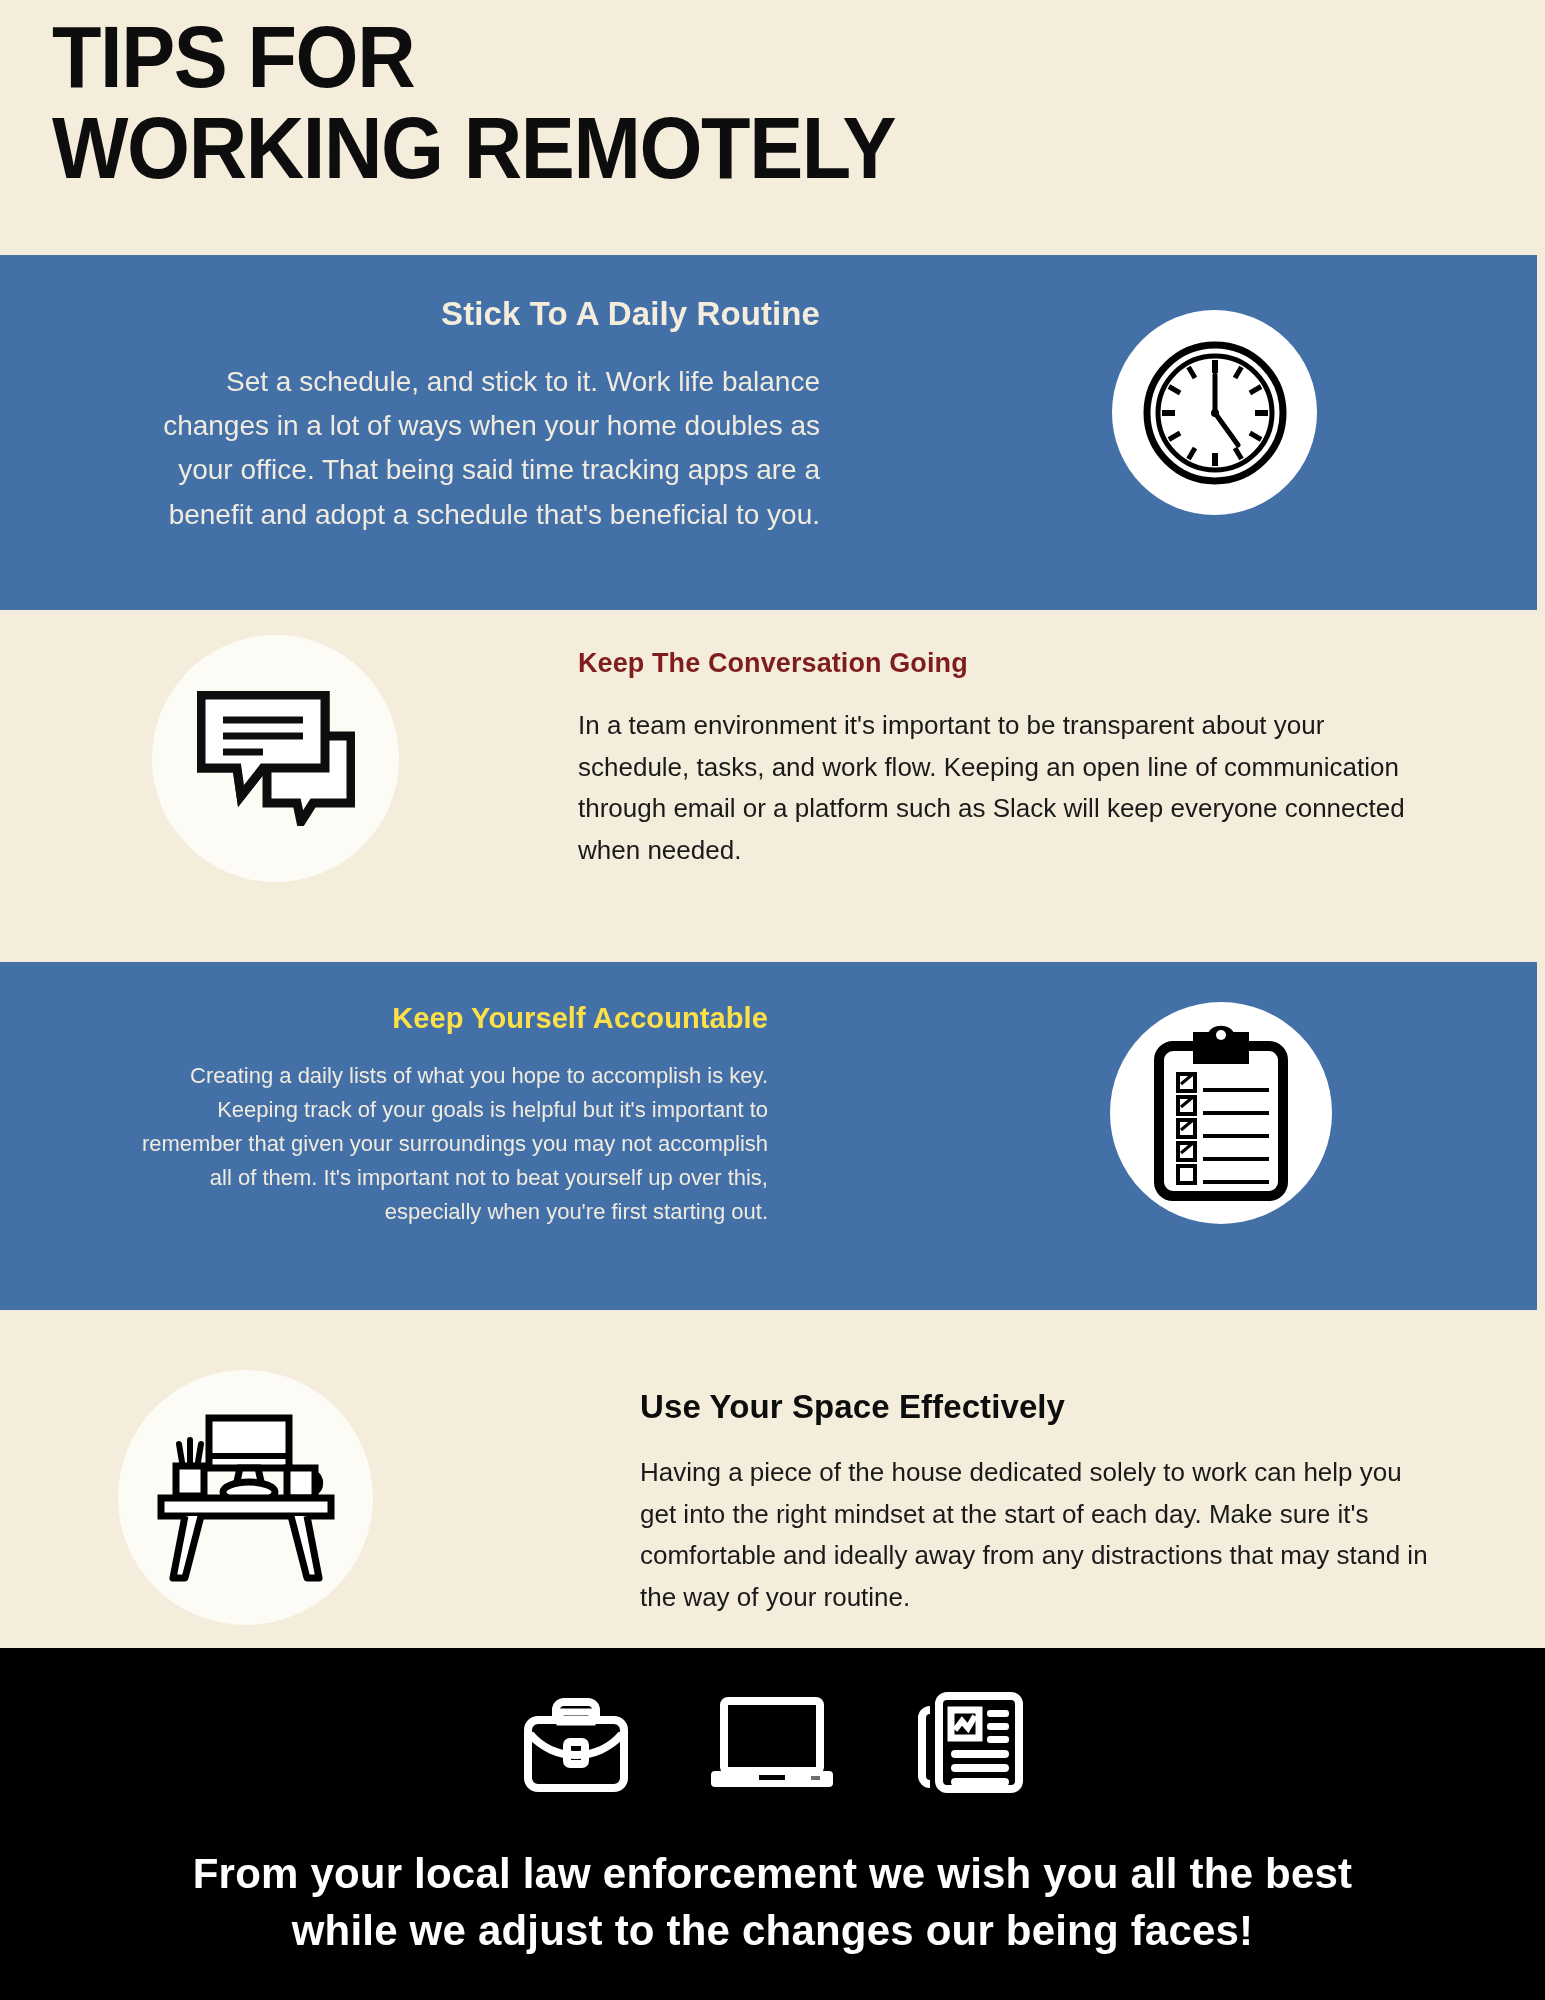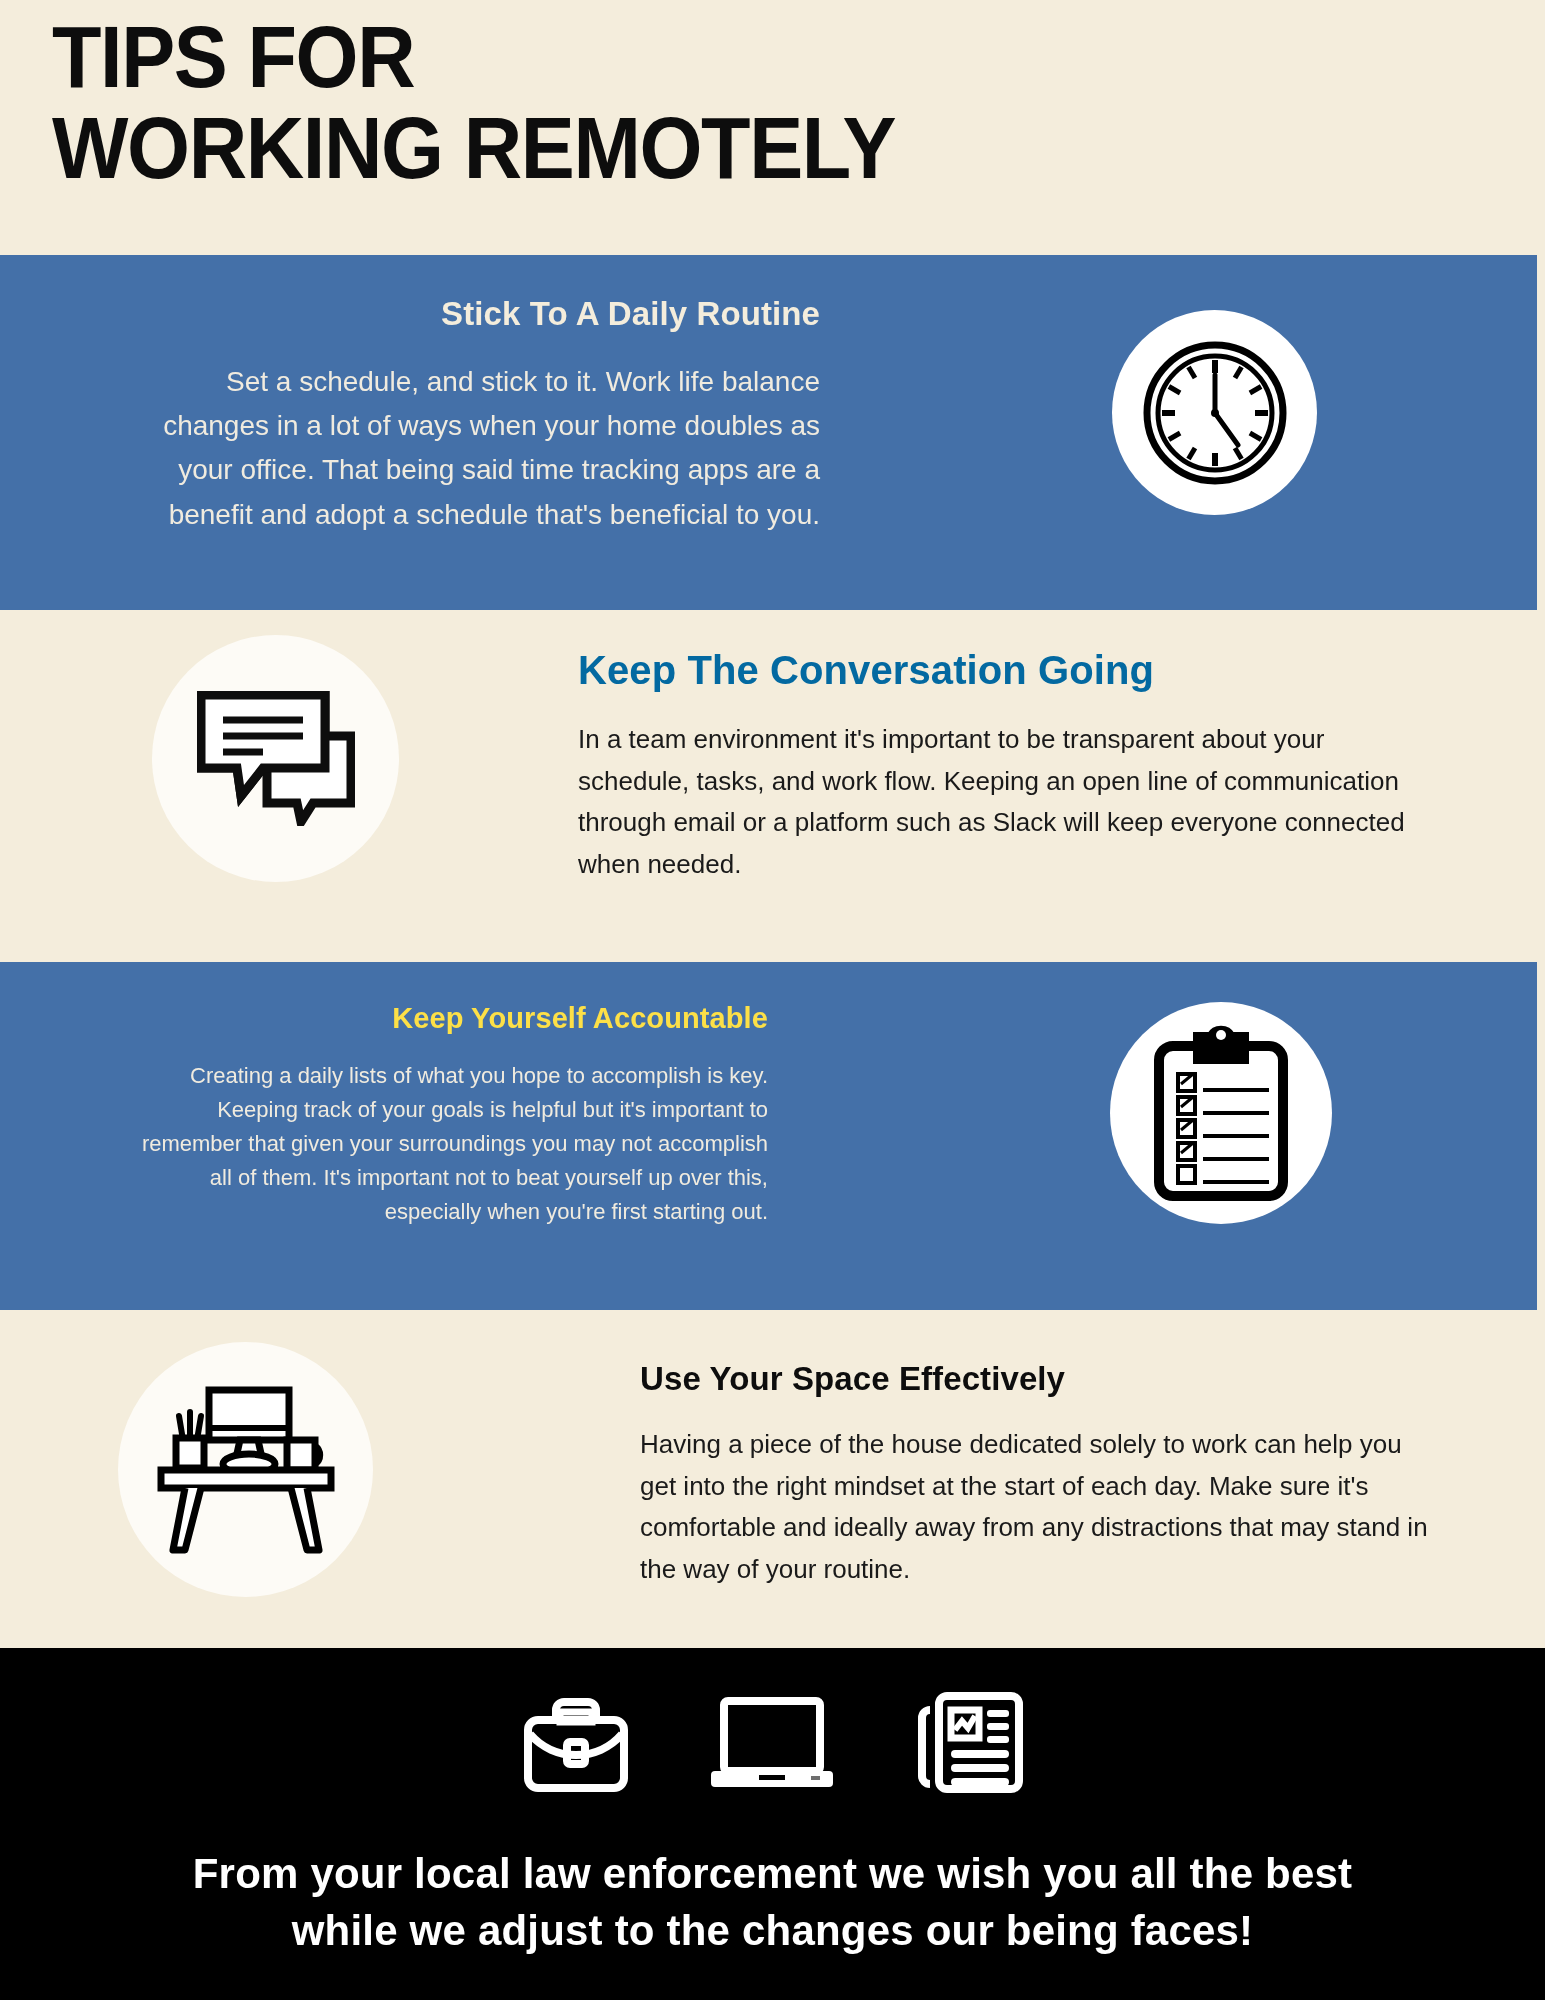--- a/index.html
+++ b/index.html
@@ -58,21 +58,21 @@
     position: absolute;
     left: 0;
     width: 1545px;
     background: #000000;
     padding-left: 44px;
   }
 
   #section-1 { top: 255px;  height: 355px; }
   #section-2 { top: 610px;  height: 352px; }
   #section-3 { top: 962px;  height: 348px; }
-  #section-4 { top: 1322px; height: 338px; }
+  #section-4 { top: 1350px; height: 338px; }
   #footer    { top: 1648px; height: 352px; }
 
   
   .txt {
     position: absolute;
   }
   .sec-heading {
     font-family: "Liberation Sans Narrow", "Liberation Sans", sans-serif;
     font-weight: 700;
     letter-spacing: 0.1px;
@@ -83,21 +83,21 @@
   }
 
   
   #s1-text { left: 160px; top: 40px; width: 660px; }
   #s1-text .sec-heading { font-size: 33px; color: #F4EDDC; margin-bottom: 27px; }
   #s1-text .sec-body { font-size: 28px; line-height: 1.58; color: #F0EBDF; }
   #s1-icon { position: absolute; left: 1112px; top: 55px; }
 
   
   #s2-text { left: 578px; top: 38px; width: 860px; }
-  #s2-text .sec-heading { font-size: 40px; color: #0369a1; margin-bottom: 26px; }
+  #s2-text .sec-heading { font-size: 27px; color: #7f1d1d; margin-bottom: 26px; }
   #s2-text .sec-body { font-size: 26px; line-height: 1.6; color: #1A1A1A; }
   #s2-icon { position: absolute; left: 152px; top: 25px; }
 
   
   #s3-text { left: 118px; top: 40px; width: 650px; }
   #s3-text .sec-heading { font-size: 29px; color: #fde047; margin-bottom: 24px; }
   #s3-text .sec-body { font-size: 22px; line-height: 1.55; color: #F0EBDF; }
   #s3-icon { position: absolute; left: 1110px; top: 40px; }
 
   

